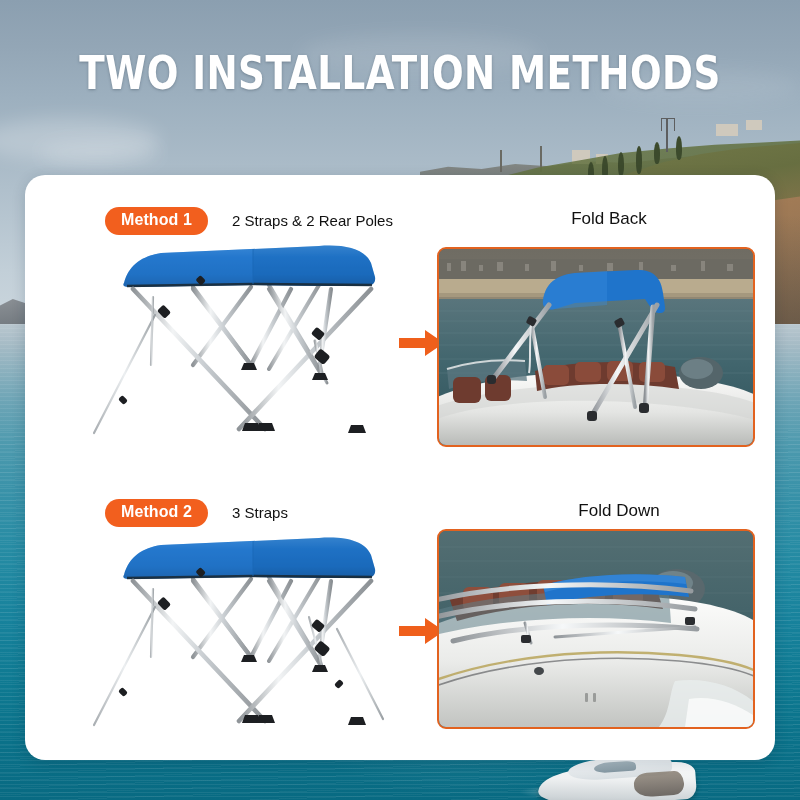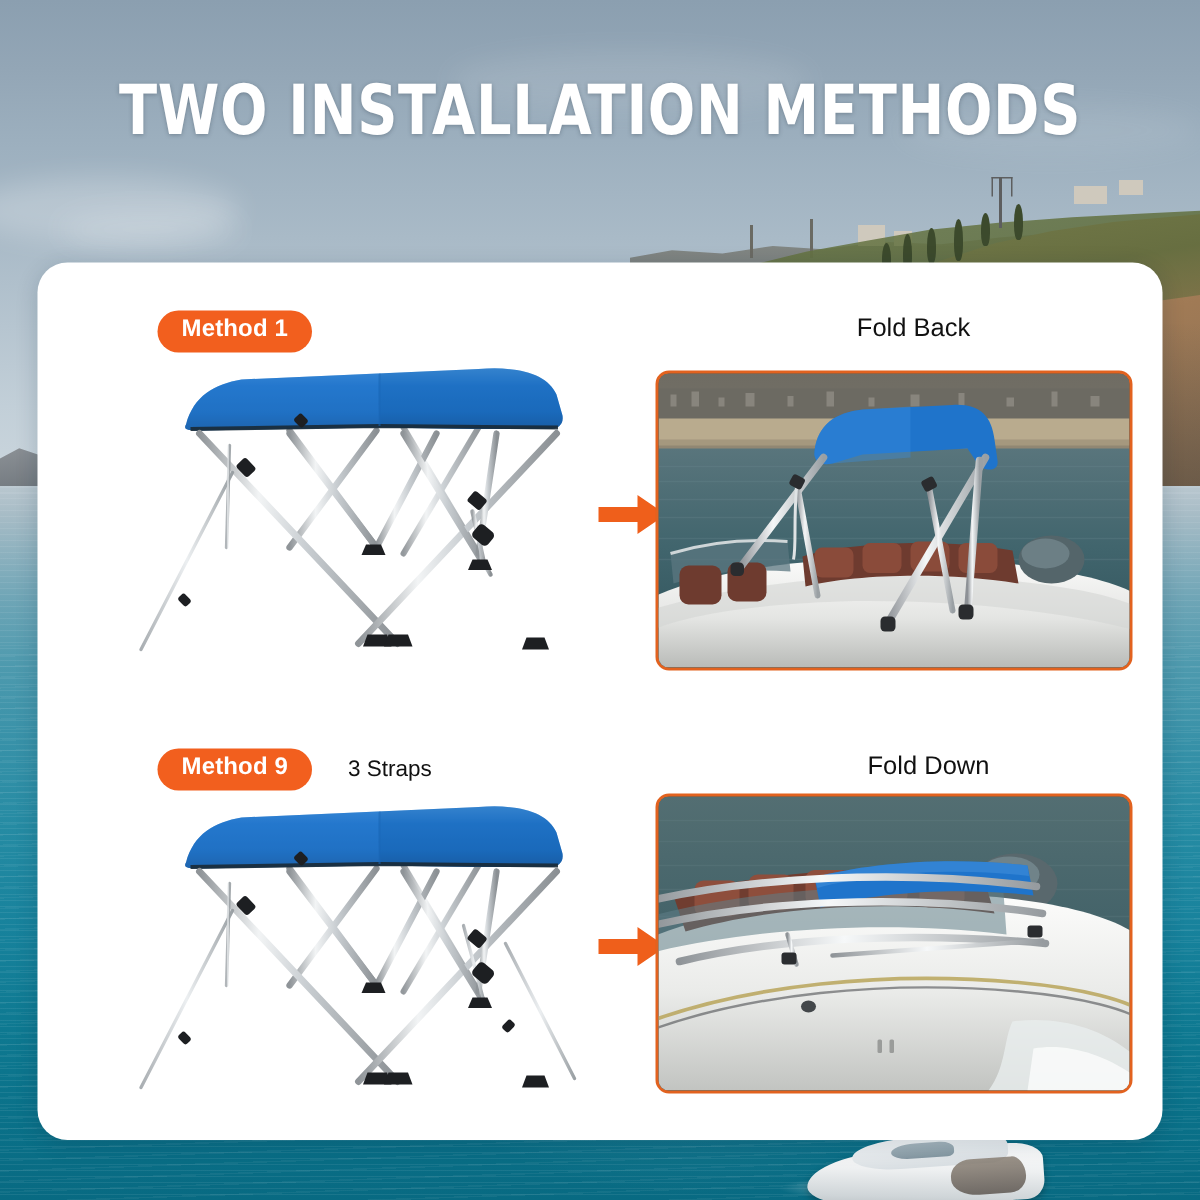--- a/index.html
+++ b/index.html
@@ -250,20 +250,21 @@
 </div>
 
 <div id="title">TWO INSTALLATION METHODS</div>
 
 <div id="card">
 
   <div class="method-block" id="block1">
 
     <div class="hdr">
       <span class="badge">Method 1</span>
+      <span class="hdr-desc">2 Straps &amp; 2 Rear Poles</span>
     </div>
 
     <div class="photo-cap">Fold Back</div>
 
     <div class="bimini">
       <svg width="330" height="220" viewBox="0 0 330 220">
         <defs>
           <linearGradient id="canvasG" x1="0" y1="0" x2="0" y2="1">
             <stop offset="0%" stop-color="#3f8ed8"></stop>
             <stop offset="28%" stop-color="#2176cb"></stop>
@@ -464,21 +465,21 @@
           <rect x="88" y="68" width="9" height="8" rx="2" transform="rotate(28 92 72)"></rect>
           <rect x="176" y="70" width="9" height="8" rx="2" transform="rotate(-28 180 74)"></rect>
         </g>
       </svg>
     </div>
   </div>
 
   <div class="method-block" id="block2">
 
     <div class="hdr">
-      <span class="badge">Method 9</span>
+      <span class="badge">Method 2</span>
       <span class="hdr-desc">3 Straps</span>
     </div>
 
     <div class="photo-cap">Fold Down</div>
 
     <div class="bimini">
       <svg width="330" height="220" viewBox="0 0 330 220">
         <g stroke="url(#poleG)" stroke-width="4" fill="none" stroke-linecap="round" opacity=".95">
           <path d="M182,48 L232,132"></path>
           <path d="M232,48 L182,132"></path>

